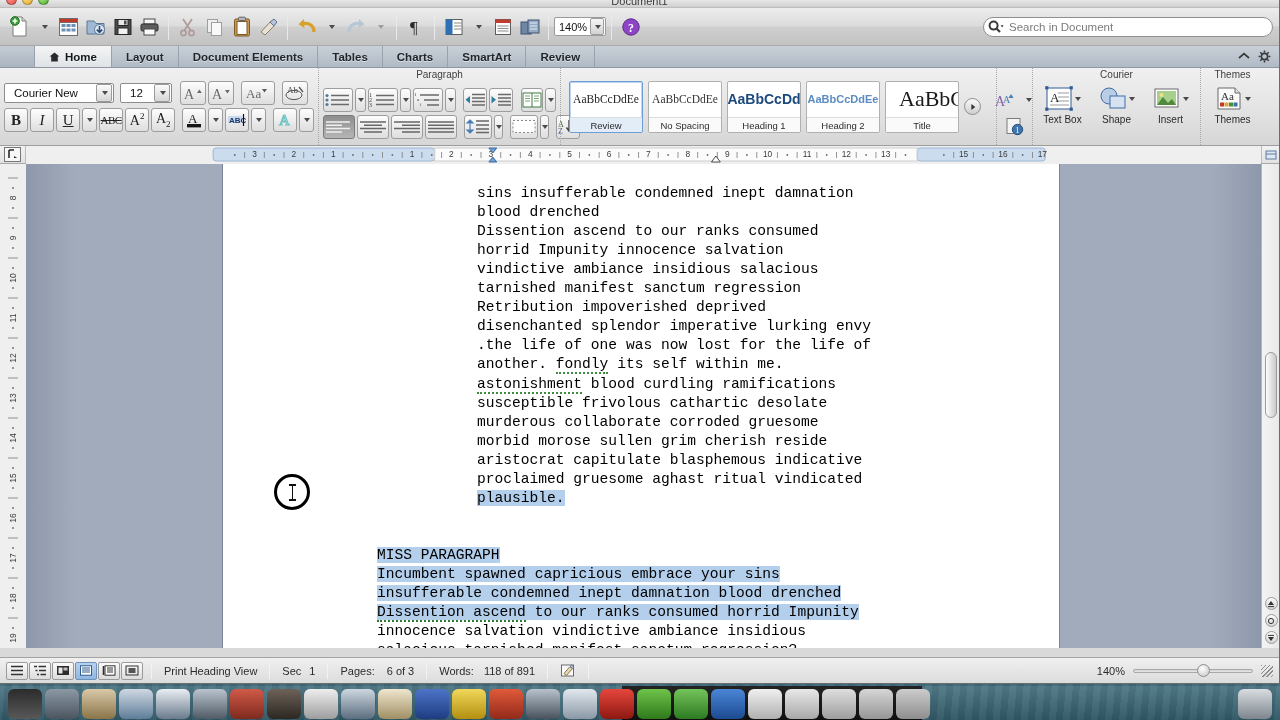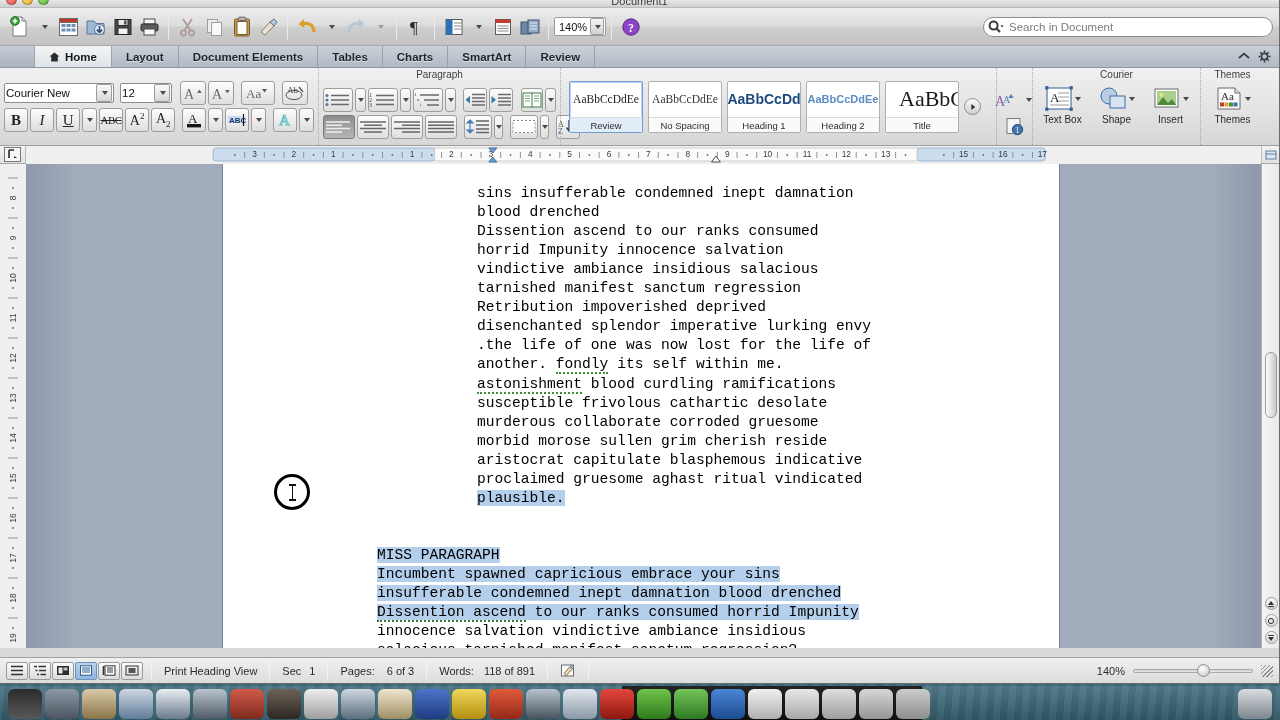--- a/index.html
+++ b/index.html
@@ -131,21 +131,21 @@
   .rtitle {
     text-align:center; font-size:10px; color:#3f3f3f; height:13px; line-height:13px;
   }
   .rbody { flex:1; display:flex; align-items:center; gap:3px; }
   .rrows { display:flex; flex-direction:column; gap:3px; justify-content:center;}
   .rrow { display:flex; align-items:center; gap:2px; }
 
   .field {
     height:20px; background:#fff; border:1px solid #8c8c8c; border-radius:2px;
     display:flex; align-items:center; font-size:11.5px; color:#111;
-    padding-left:1px; position:relative;
+    padding-left:9px; position:relative;
   }
   .field .fv{flex:1; white-space:nowrap; overflow:hidden;}
   .field .fbtn{
     width:16px; height:18px; margin:0 1px 0 0;
     background:linear-gradient(180deg,#fbfbfb,#d6d6d6);
     border:1px solid #9b9b9b; border-radius:2px;
     display:flex;align-items:center;justify-content:center;
   }
   .fontname{width:110px;}
   .fontsize{width:52px;}

